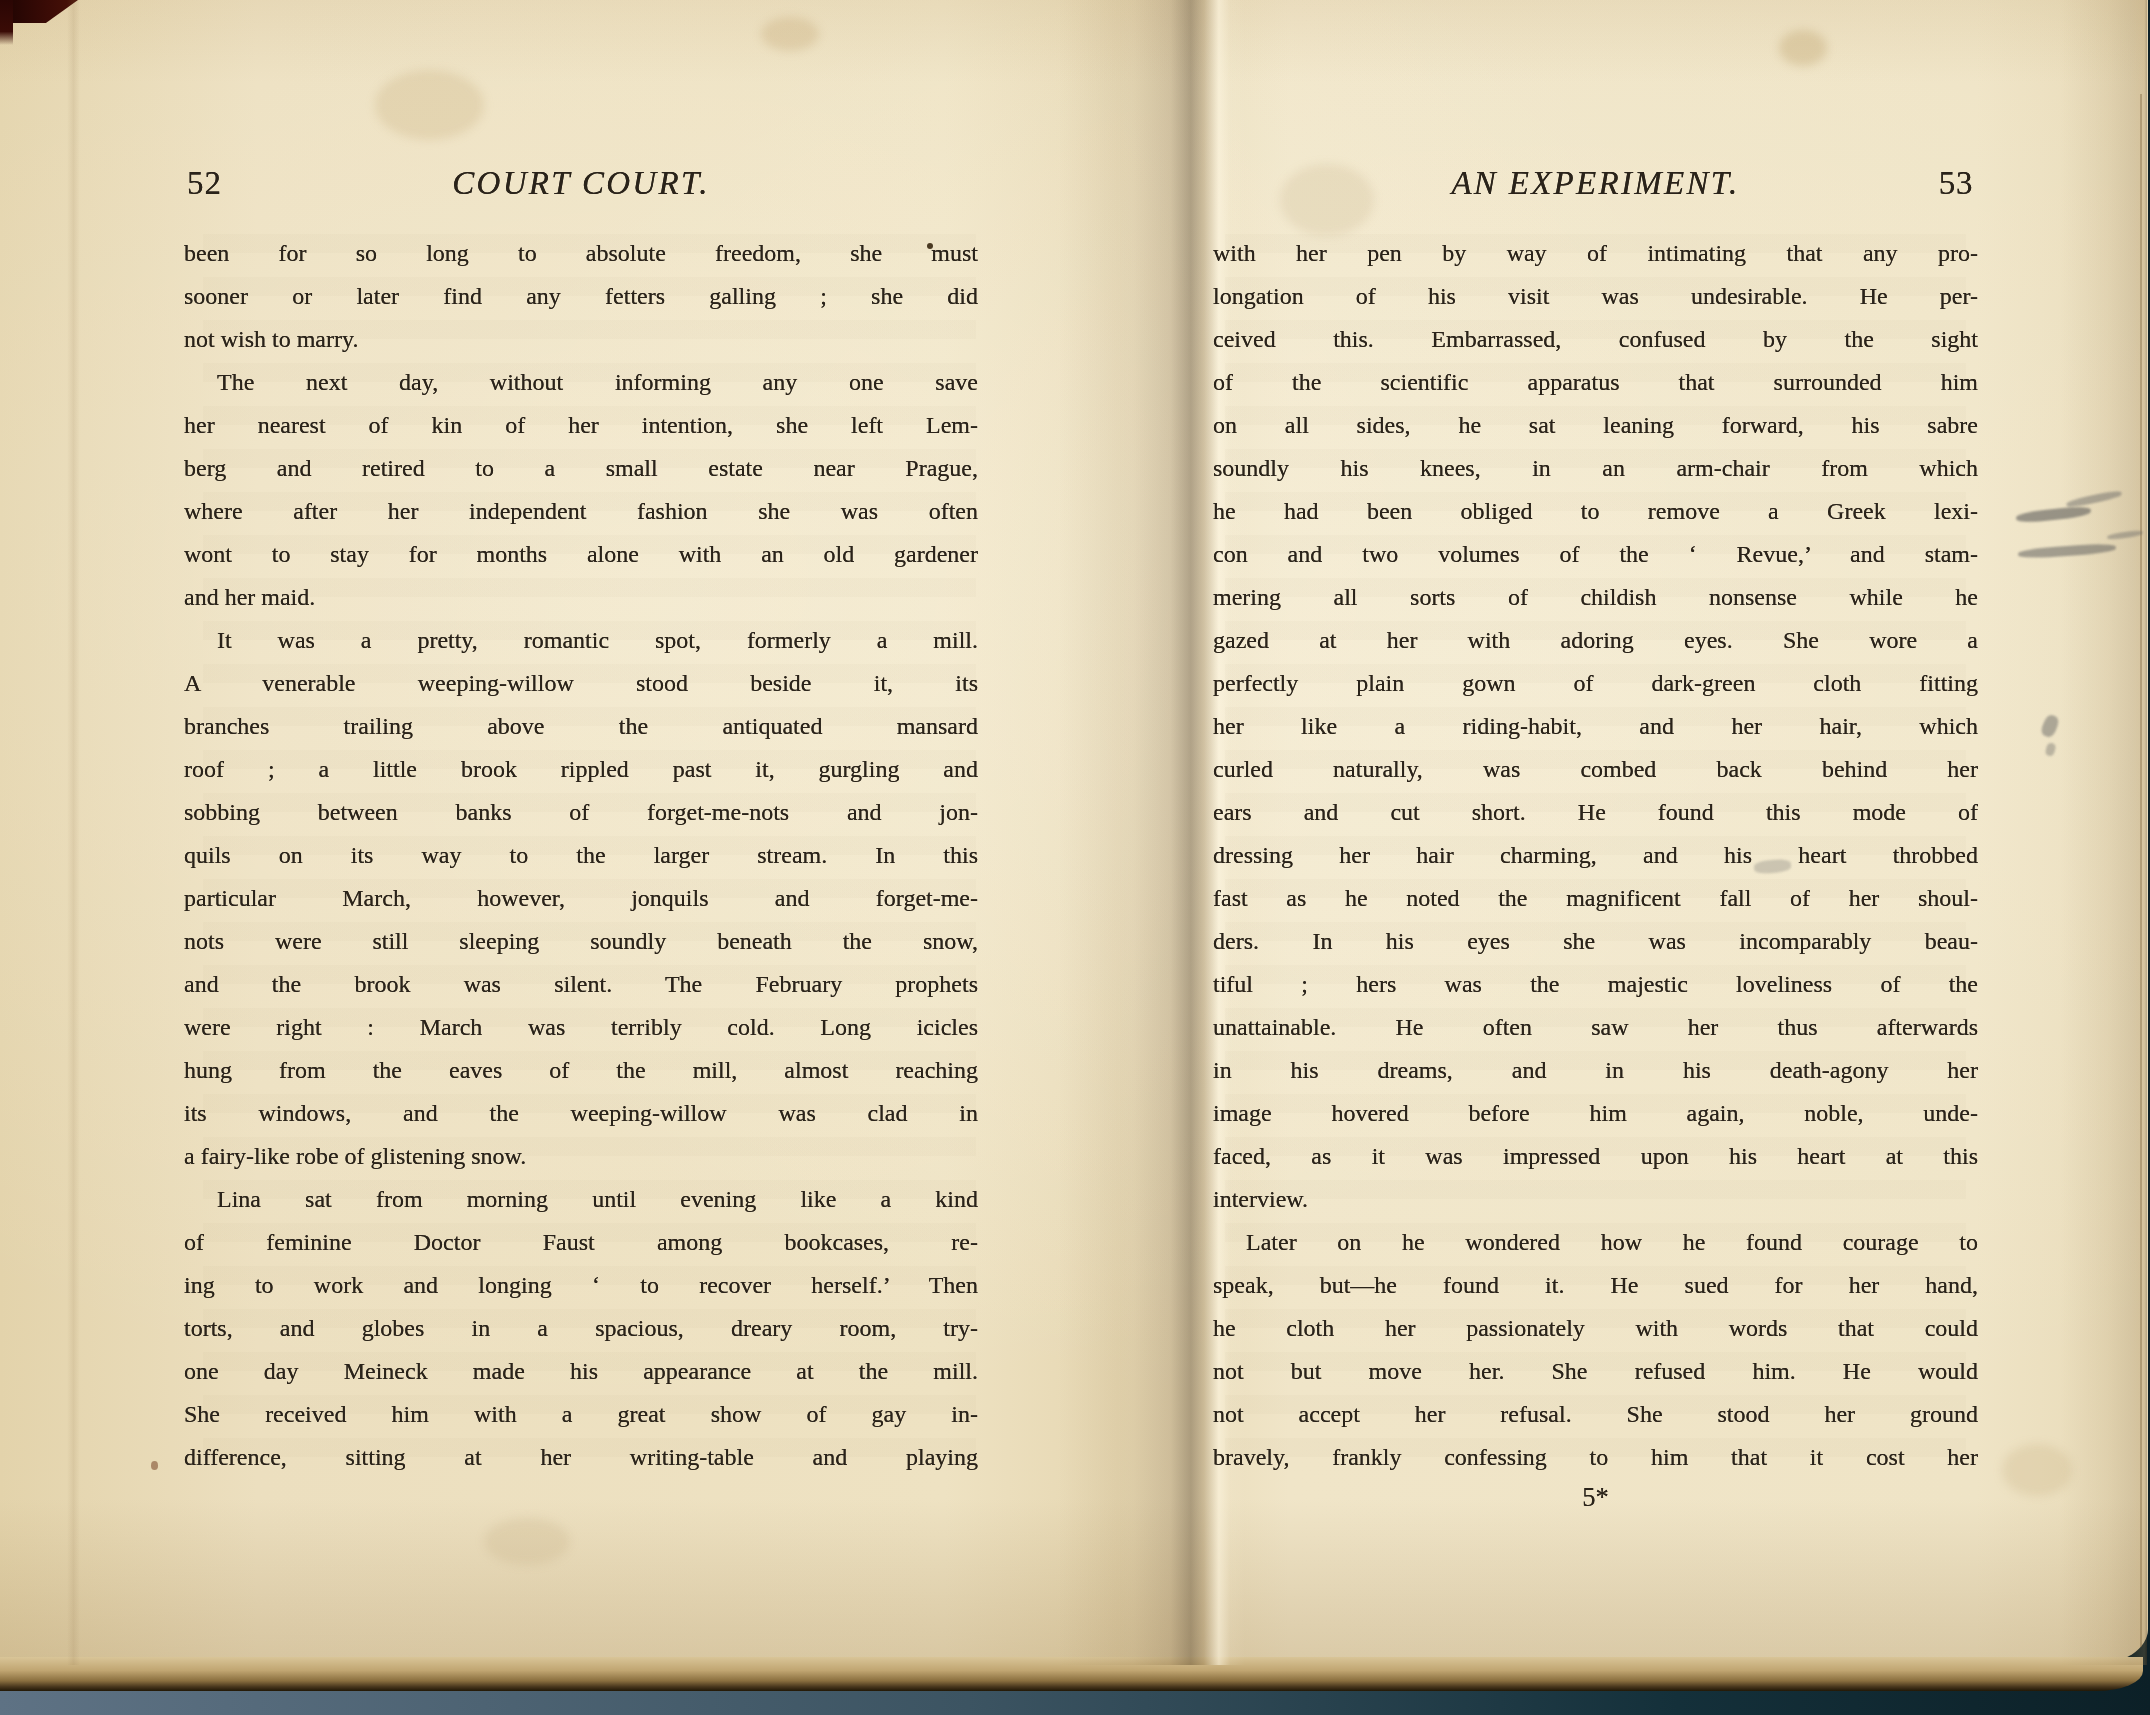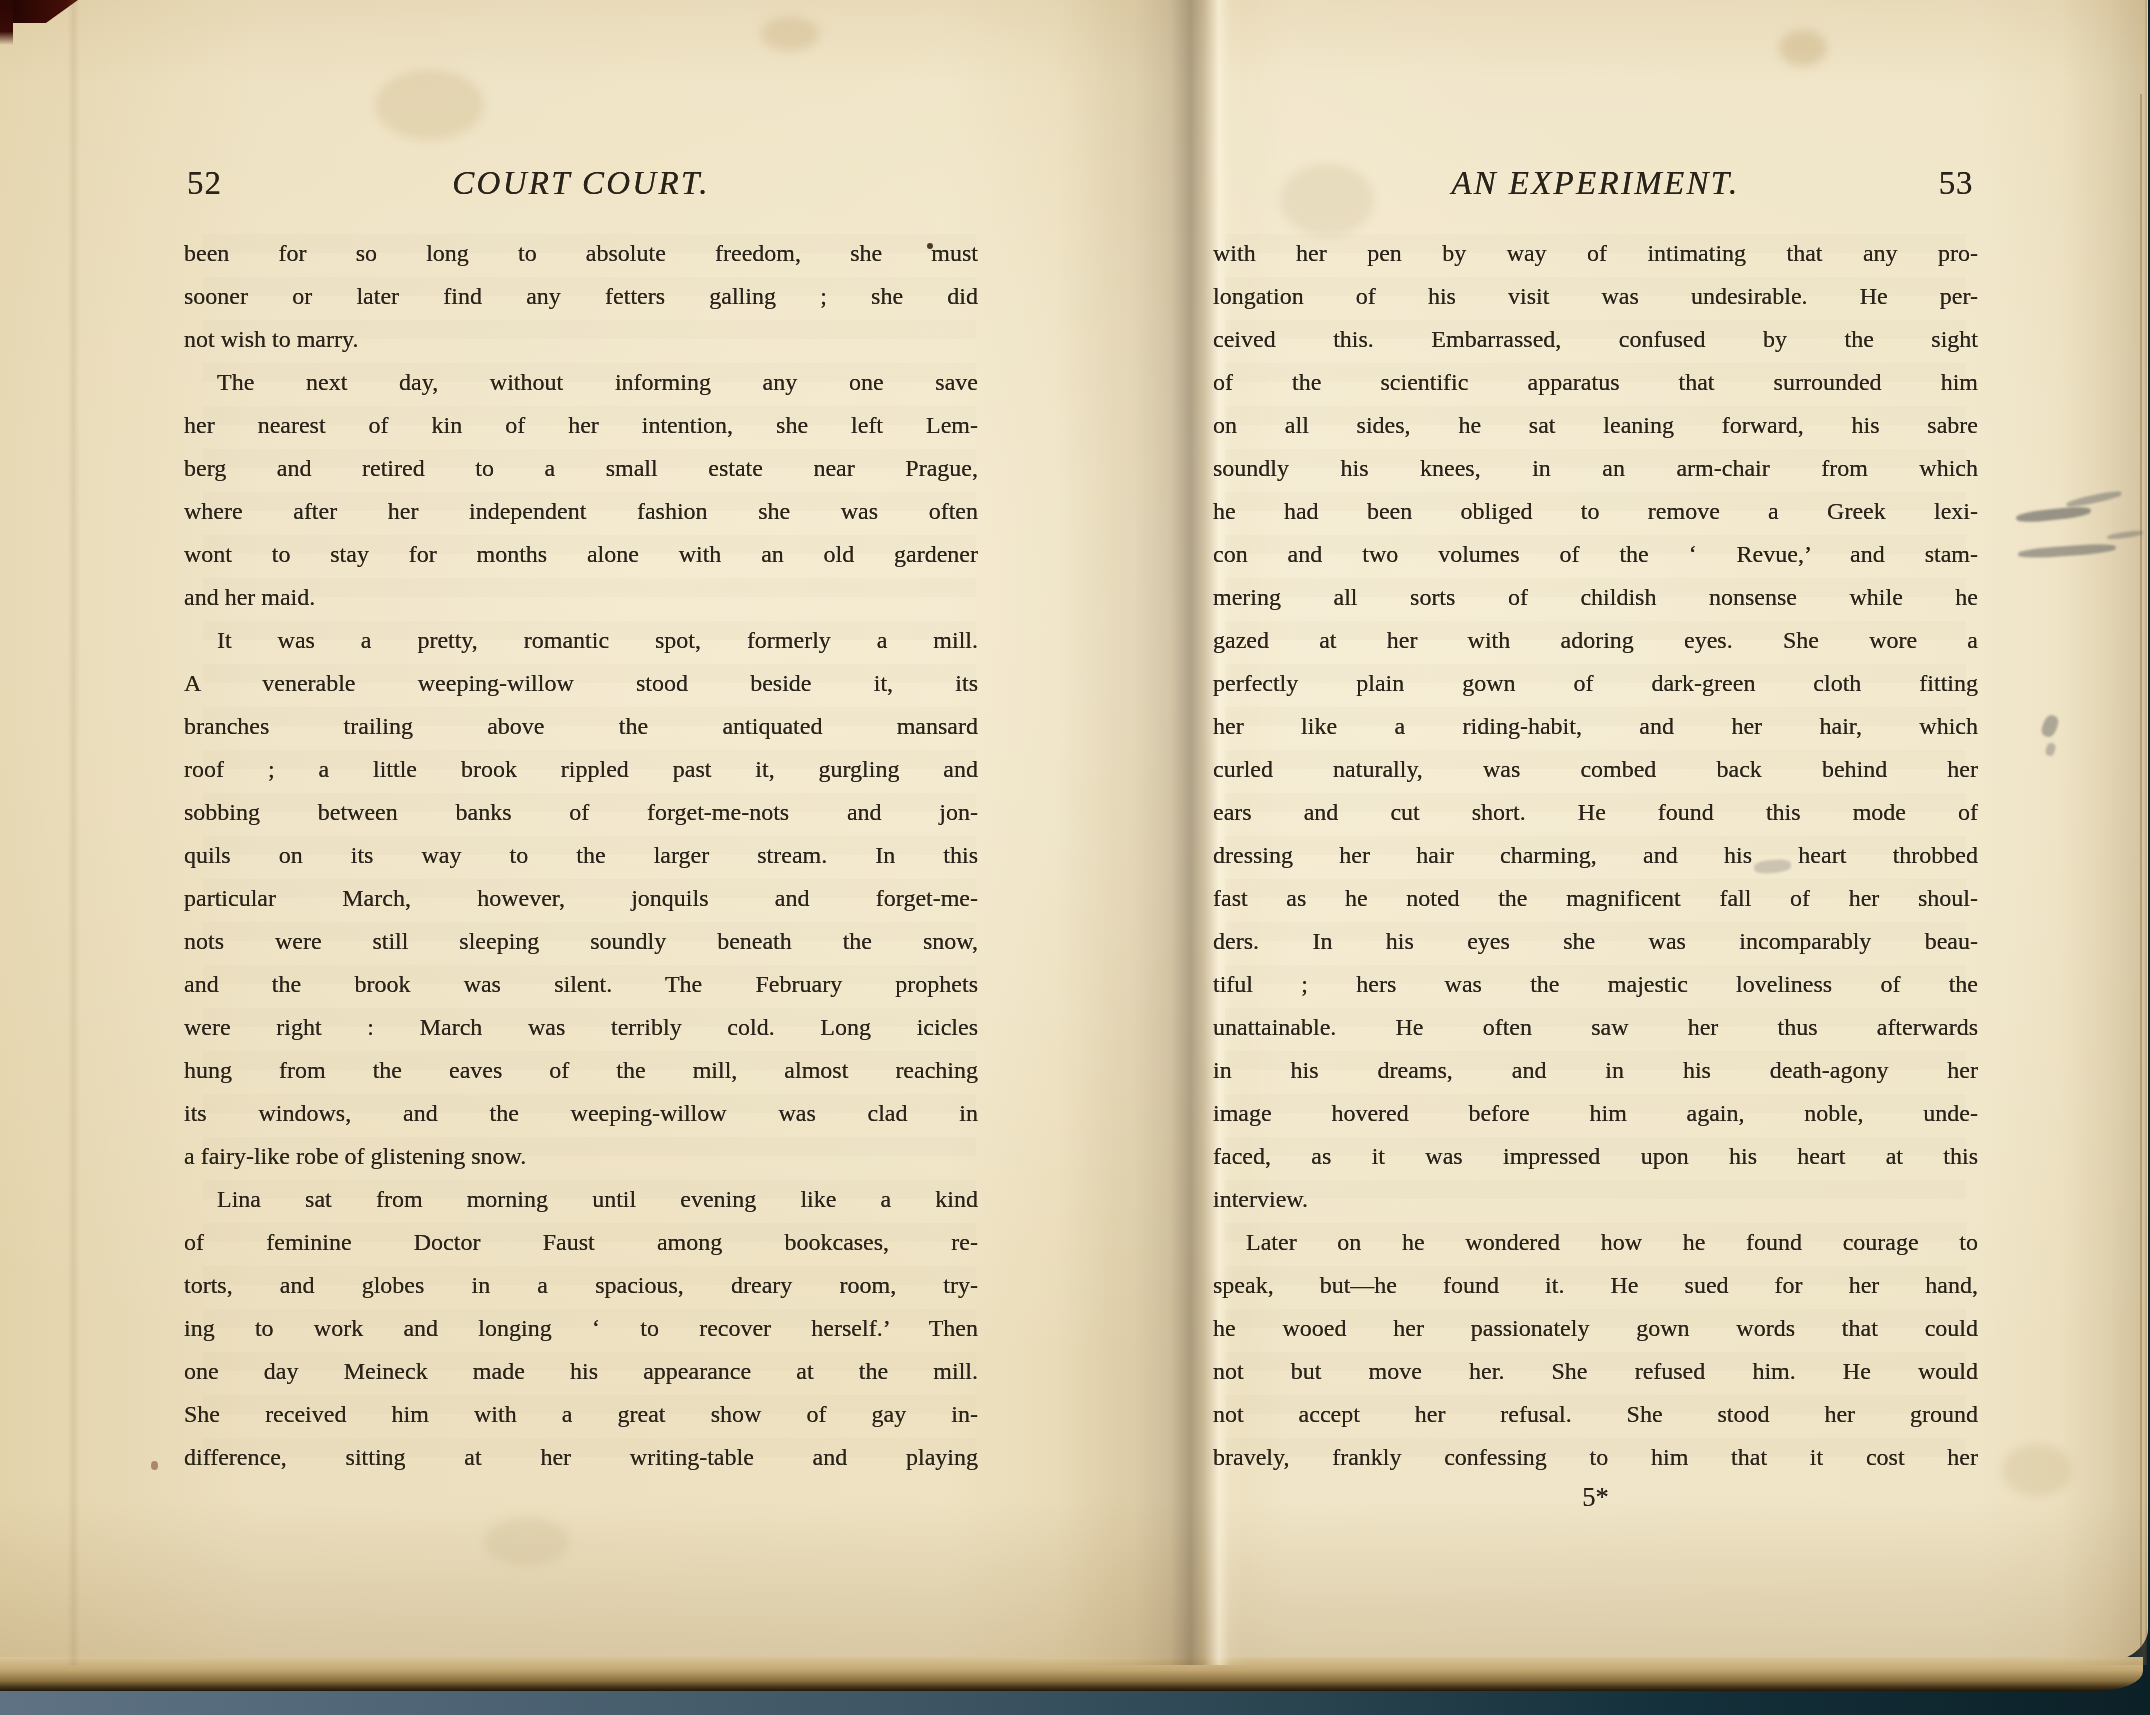--- a/index.html
+++ b/index.html
@@ -145,22 +145,22 @@
         <div class="line">quils on its way to the larger stream.  In this</div>
         <div class="line">particular March, however, jonquils and forget-me-</div>
         <div class="line">nots were still sleeping soundly beneath the snow,</div>
         <div class="line">and the brook was silent.  The February prophets</div>
         <div class="line">were right : March was terribly cold.  Long icicles</div>
         <div class="line">hung from the eaves of the mill, almost reaching</div>
         <div class="line">its windows, and the weeping-willow was clad in</div>
         <div class="line flush">a fairy-like robe of glistening snow.</div>
         <div class="line indent">Lina sat from morning until evening like a kind</div>
         <div class="line">of feminine Doctor Faust among bookcases, re-</div>
+        <div class="line">ing to work and longing ‘ to recover herself.’  Then</div>
         <div class="line">torts, and globes in a spacious, dreary room, try-</div>
-        <div class="line">ing to work and longing ‘ to recover herself.’  Then</div>
         <div class="line">one day Meineck made his appearance at the mill.</div>
         <div class="line">She received him with a great show of gay in-</div>
         <div class="line">difference, sitting at her writing-table and playing</div>
       </div>
   </div>
 
   <div class="page page-right">
     <div class="pg-header">
       <span class="running">AN EXPERIMENT.</span>
       <span class="pgnum pos-right">53</span>
@@ -184,21 +184,21 @@
         <div class="line">fast as he noted the magnificent fall of her shoul-</div>
         <div class="line">ders.  In his eyes she was incomparably beau-</div>
         <div class="line">tiful ; hers was the majestic loveliness of the</div>
         <div class="line">unattainable.  He often saw her thus afterwards</div>
         <div class="line">in his dreams, and in his death-agony her</div>
         <div class="line">image hovered before him again, noble, unde-</div>
         <div class="line">faced, as it was impressed upon his heart at this</div>
         <div class="line flush">interview.</div>
         <div class="line indent">Later on he wondered how he found courage to</div>
         <div class="line">speak, but—he found it.  He sued for her hand,</div>
-        <div class="line">he wooed her passionately gown words that could</div>
+        <div class="line">he cloth her passionately with words that could</div>
         <div class="line">not but move her.  She refused him.  He would</div>
         <div class="line">not accept her refusal.  She stood her ground</div>
         <div class="line">bravely, frankly confessing to him that it cost her</div>
       </div>
     <div class="sig">5*</div>
   </div>
 
   <div class="stain" style="left:375px;top:70px;width:109px;height:70px;background:rgba(176,142,84,.18);"></div>
   <div class="stain" style="left:761px;top:17px;width:58px;height:34px;background:rgba(176,142,84,.22);"></div>
   <div class="stain" style="left:1779px;top:30px;width:48px;height:36px;background:rgba(176,142,84,.28);"></div>

